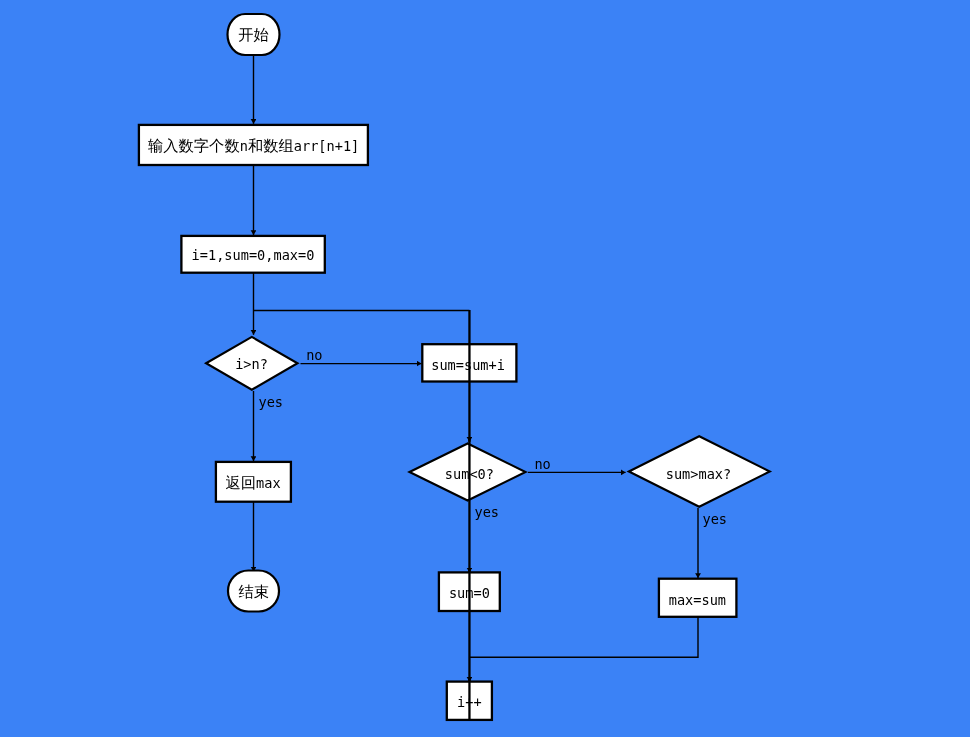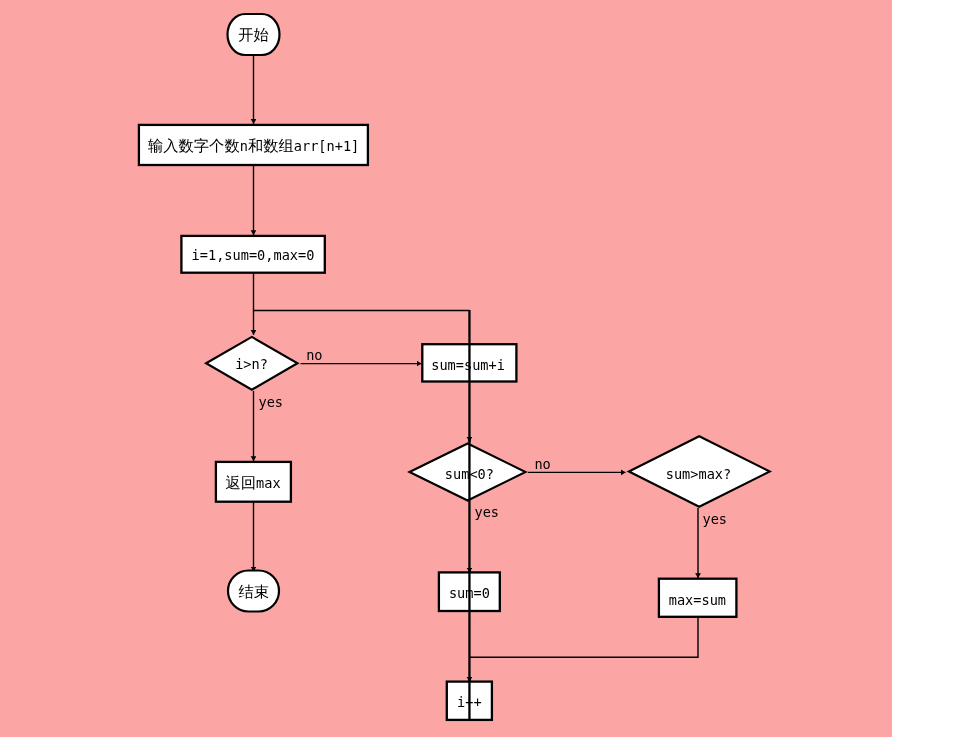--- a/index.html
+++ b/index.html
@@ -1,17 +1,17 @@
 <!DOCTYPE html>
 <html><head>
 <meta charset="utf-8">
 <title>Flowchart</title>
 <style>
   html,body{margin:0;padding:0;background:#ffffff;}
-  #page{position:relative;width:892px;height:737px;background:#fca5a5;overflow:hidden;}
+  #page{position:relative;width:970px;height:737px;background:#3b82f6;overflow:hidden;}
   svg.fc{position:absolute;left:0;top:0;width:970px;height:737px;display:block;}
   .shape{fill:#ffffff;stroke:#000000;stroke-width:2.3;}
   .dia{fill:#ffffff;stroke:#000000;stroke-width:2.15;}
   .term{fill:#ffffff;stroke:#000000;stroke-width:2.2;}
   .conn{fill:none;stroke:#000000;stroke-width:1.4;}
   .spine{fill:none;stroke:#000000;stroke-width:2.3;}
   .lbl{font-family:"DejaVu Sans Mono","Liberation Mono",monospace;font-size:13.6px;fill:#000000;}
   .edgelbl{font-family:"DejaVu Sans Mono","Liberation Mono",monospace;font-size:13.6px;fill:#000000;}
   tspan.cjk{font-size:15.3px;}
 </style>

